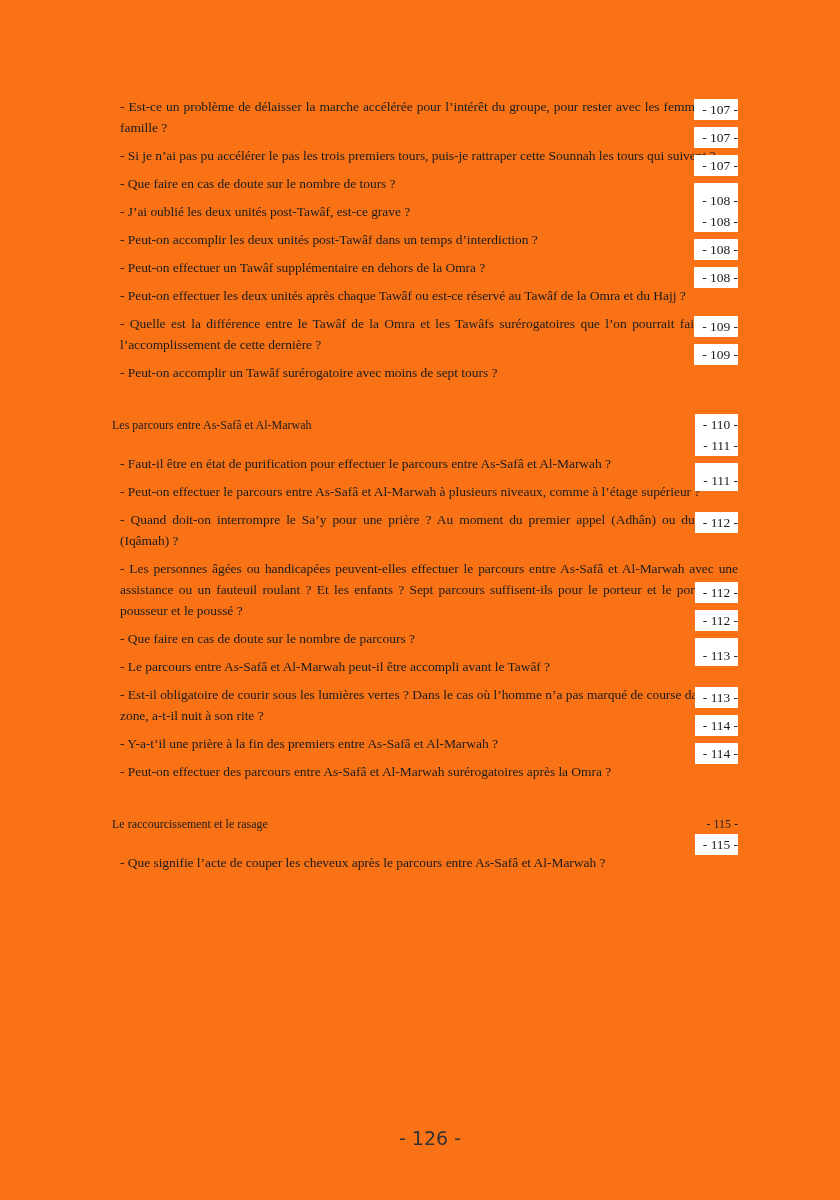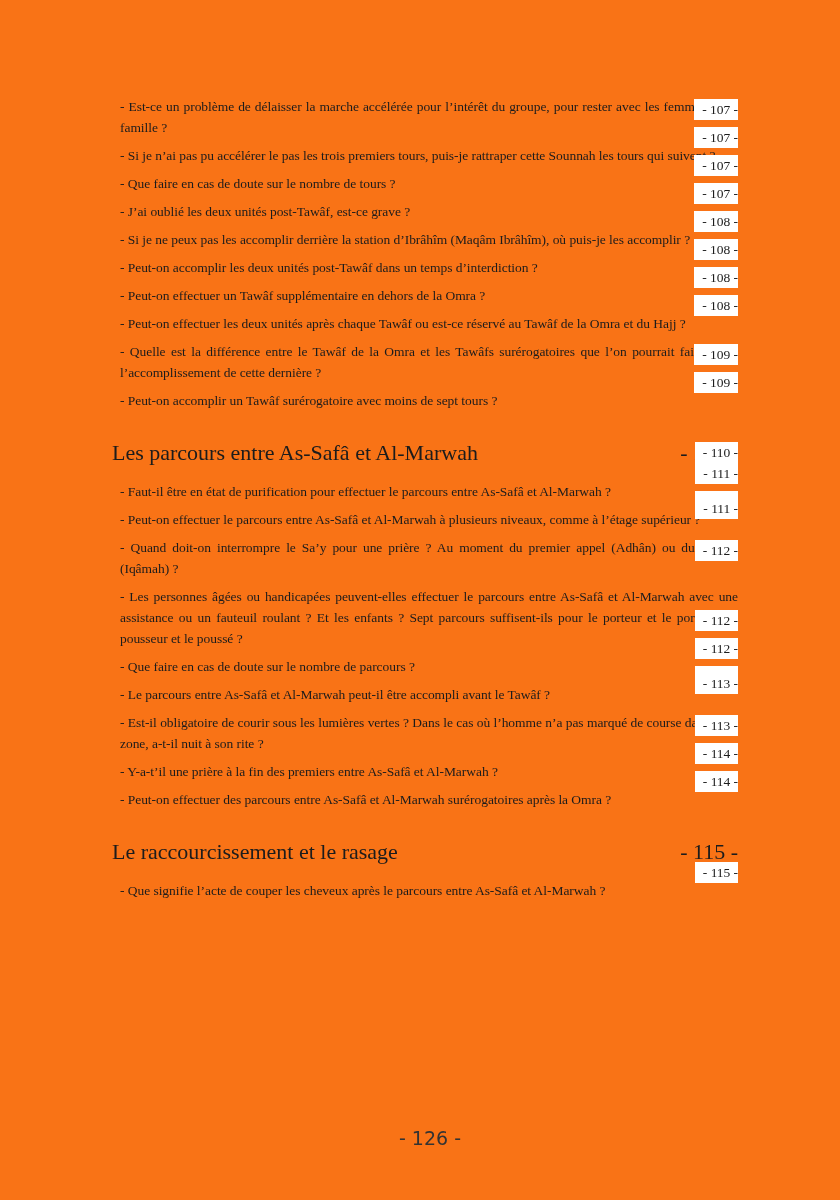--- a/index.html
+++ b/index.html
@@ -36,21 +36,21 @@
     right: 0;
     bottom: 18px;
     background: #ffffff;
     padding-left: 8px;
     white-space: nowrap;
   }
   .section-heading-row {
     display: flex;
     justify-content: space-between;
     align-items: baseline;
-    font-size: 22px;
+    font-size: 12px;
     font-weight: 400;
     line-height: 24px;
     margin: 30px 0 16px 0;
     letter-spacing: 0;
   }
   .heading-page { white-space: nowrap; }
   .page-footer {
     position: absolute;
     top: 1126px;
     left: 10px;
@@ -84,21 +84,20 @@
     <span class="entry-text">- Que faire en cas de doute sur le nombre de tours ?</span>
     <span class="entry-page">- 107 -</span>
   </p>
 
   <p class="toc-entry">
     <span class="entry-text">- J’ai oublié les deux unités post-Tawâf, est-ce grave ?</span>
     <span class="entry-page">- 107 -</span>
   </p>
 
   <p class="toc-entry">
-    <span class="entry-text">- Si je ne peux pas les accomplir derrière la station d’Ibrâhîm (Maqâm Ibrâhîm), où puis-je les accomplir ?</span>
     <span class="entry-page">- 108 -</span>
   </p>
 
   <p class="toc-entry">
     <span class="entry-text">- Peut-on accomplir les deux unités post-Tawâf dans un temps d’interdiction ?</span>
     <span class="entry-page">- 108 -</span>
   </p>
 
   <p class="toc-entry">
     <span class="entry-text">- Peut-on effectuer un Tawâf supplémentaire en dehors de la Omra ?</span>

